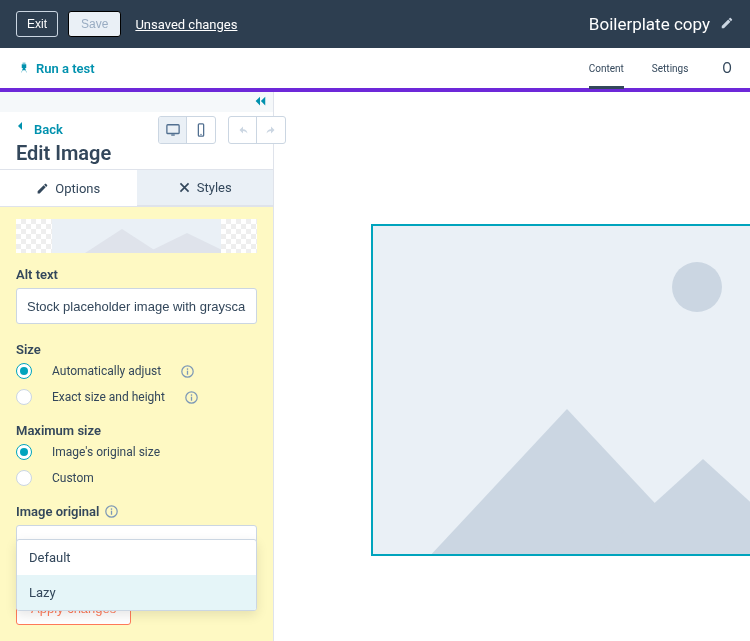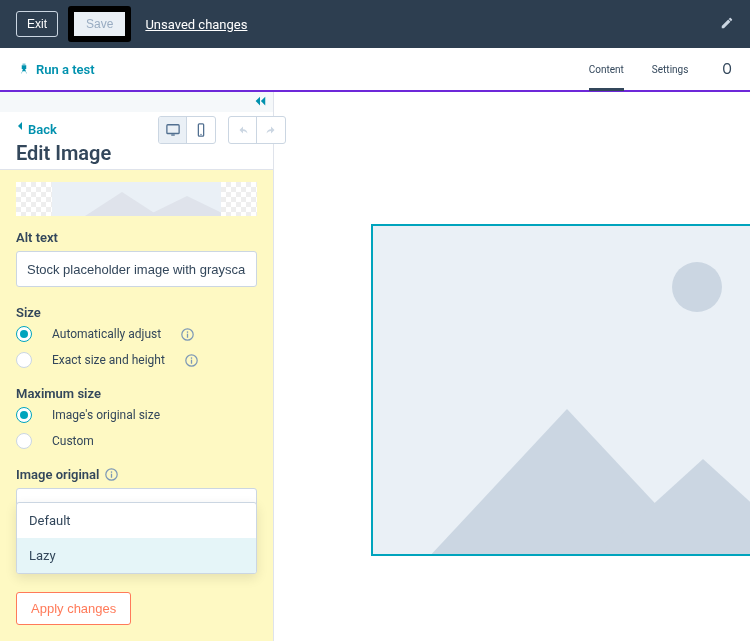--- a/index.html
+++ b/index.html
@@ -2,47 +2,47 @@
 <html><head>
 <meta charset="utf-8">
 <style>
   * { box-sizing: border-box; margin: 0; padding: 0; }
   body { font-family: -apple-system, BlinkMacSystemFont, "Segoe UI", Roboto, Helvetica, Arial, sans-serif; font-size: 13px; color: #33475b; background: #fff; width: 750px; height: 641px; overflow: hidden; }
 
   
   .topbar { background: #2d3e50; height: 48px; display: flex; align-items: center; padding: 0 16px; }
   .topbar .left { display: flex; align-items: center; gap: 10px; }
   .btn-exit { background: transparent; border: 1px solid #cbd6e2; color: #fff; font-size: 12px; padding: 5px 10px; border-radius: 3px; cursor: pointer; text-align: center; }
-  .btn-save { background: #eaf0f6; border: 6px solid #000000; color: #99acc2; font-size: 12px; padding: 5px 12px; border-radius: 3px; cursor: default; }
+  .btn-save { background: #eaf0f6; border: 1px solid #000000; color: #99acc2; font-size: 12px; padding: 5px 12px; border-radius: 3px; cursor: default; }
   .unsaved { color: #fff; text-decoration: underline; font-size: 13px; margin-left: 4px; }
   .topbar .spacer { flex: 1; }
   .page-title { color: #fff; font-size: 17px; font-weight: 400; }
   .pencil { margin-left: 10px; }
   .pencil svg { fill: #cbd6e2; width: 14px; height: 14px; }
 
   
-  .secondbar { background: #fff; height: 44px; display: flex; align-items: center; padding: 0 18px; border-bottom: 2px solid #6d28d9; }
+  .secondbar { background: #fff; height: 44px; display: flex; align-items: center; padding: 0 18px; border-bottom: 4px solid #6d28d9; }
   .run-test { display: flex; align-items: center; gap: 6px; color: #0091ae; font-size: 13px; font-weight: 600; }
   .run-test svg { fill: #0091ae; width: 12px; height: 12px; }
   .secondbar .spacer { flex: 1; }
   .main-tabs { display: flex; gap: 28px; height: 100%; align-items: stretch; }
   .main-tab { display: flex; align-items: center; font-size: 10px; color: #33475b; cursor: pointer; position: relative; }
   .main-tab.active::after { content: ''; position: absolute; left: 0; right: 0; bottom: -1px; height: 3px; background: #33475b; }
   .main-ellipsis { display:flex; align-items:center; font-size:14px; color:#33475b; margin-left: 6px; }
 
   
   .body { display: flex; height: calc(641px - 48px - 44px); background: #f5f8fa; }
 
   
   .sidebar { width: 274px; background: #fff; border-right: 1px solid #dfe3eb; display: flex; flex-direction: column; }
   .collapse-row { height: 20px; display:flex; justify-content:flex-end; padding-right: 6px; padding-top: 2px; background:#f5f8fa; }
   .collapse-row svg { fill:#0091ae; width:14px; height:14px; }
 
   .panel-header { background:#fff; padding: 10px 16px 4px; border-bottom:1px solid #dfe3eb; position:relative; }
-  .back-link { color:#0091ae; font-size:13px; font-weight:600; display:flex; gap:4px; }
+  .back-link { color:#0091ae; font-size:13px; font-weight:600; display:flex; gap:10px; }
   .back-link svg { fill:#0091ae; width:8px; height:8px; }
   .panel-title { font-size:20px; font-weight:600; color:#33475b; margin-top:4px; }
 
   
   .sub-tabs { display:flex; border-bottom:1px solid #dfe3eb; }
   .sub-tab { flex:1; text-align:center; padding:10px 0; font-size:13px; color:#33475b; cursor:pointer; display:flex; align-items:center; justify-content:center; gap:6px; }
   .sub-tab.active { background:#fff; border-bottom: none; }
   .sub-tab:not(.active){ background:#eaf0f6; border-bottom:1px solid #dfe3eb; }
   .sub-tab svg { fill:#33475b; width:13px; height:13px; }
 
@@ -95,20 +95,21 @@
 </head>
 <body>
 
 <div class="topbar">
   <div class="left">
     <button class="btn-exit">Exit</button>
     <button class="btn-save">Save</button>
     <a class="unsaved">Unsaved changes</a>
   </div>
   <div class="spacer"></div>
+  <span class="page-title">Boilerplate copy</span>
   <span class="pencil">
     <svg viewBox="0 0 16 16">
         <path d="M2 11.5V14h2.5l7.4-7.4-2.5-2.5L2 11.5zM13.7 4.8c.3-.3.3-.7 0-1l-1.5-1.5c-.3-.3-.7-.3-1 0l-1.2 1.2 2.5 2.5 1.2-1.2z"></path>
       </svg>
   </span>
 </div>
 
 <div class="secondbar">
   <a class="run-test">
     <svg viewBox="0 0 16 16">
@@ -135,20 +136,34 @@
     <div class="panel-header">
       <a class="back-link">
         <svg viewBox="0 0 8 8">
             <path d="M6 0L2 4l4 4V0z"></path>
           </svg>
         <span>Back</span>
       </a>
       <div class="panel-title">Edit Image</div>
     </div>
 
+    <div class="sub-tabs">
+      <div class="sub-tab active">
+        <svg viewBox="0 0 16 16">
+            <path d="M2 11.5V14h2.5l7.4-7.4-2.5-2.5L2 11.5zM13.7 4.8c.3-.3.3-.7 0-1l-1.5-1.5c-.3-.3-.7-.3-1 0l-1.2 1.2 2.5 2.5 1.2-1.2z"></path>
+          </svg>
+        <span>Options</span>
+      </div>
+      <div class="sub-tab">
+        <svg viewBox="0 0 16 16">
+            <path d="M3 3l10 10M13 3L3 13" stroke="#33475b" stroke-width="2" fill="none"></path>
+          </svg>
+        <span>Styles</span>
+      </div>
+    </div>
 
     <div class="panel-body">
       <div class="thumb-row">
         <div class="thumb-chk"></div>
         <div class="thumb-img">
           <div class="tri t1"></div>
             <div class="tri t2"></div>
         </div>
         <div class="thumb-chk"></div>
       </div>

